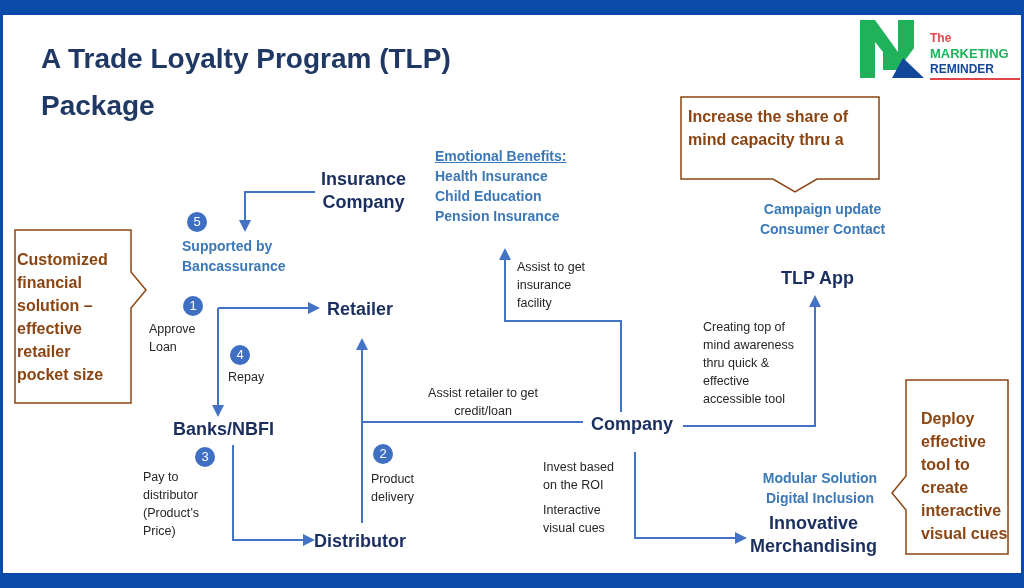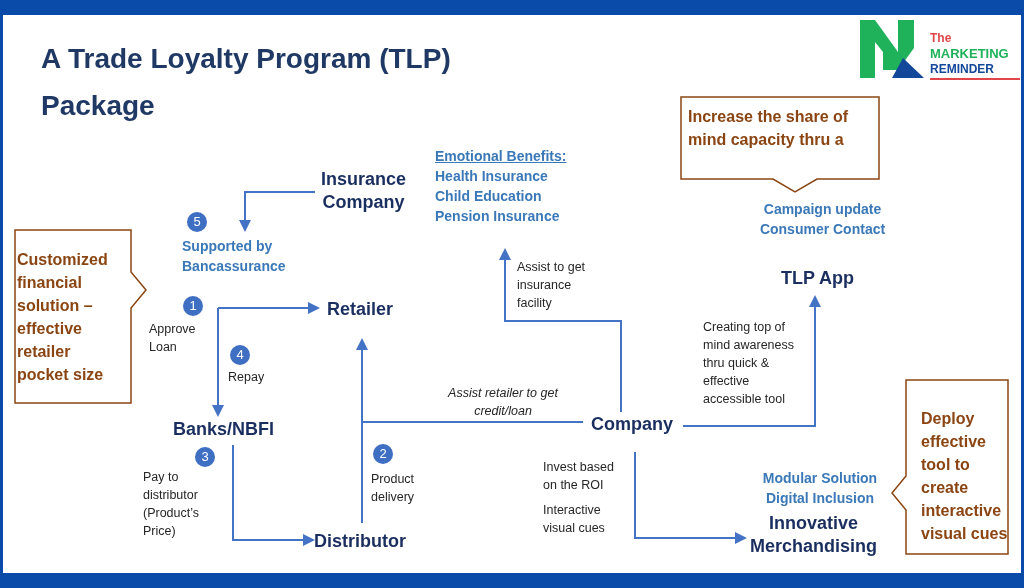--- a/index.html
+++ b/index.html
@@ -132,21 +132,21 @@
   <div class="abs small" style="left:368px; top:455px;">
     <div>Product</div>
     <div>delivery</div>
   </div>
 
   <div class="abs small" style="left:514px; top:243px;">
     <div>Assist to get</div>
     <div>insurance</div>
     <div>facility</div>
   </div>
-  <div class="abs small center" style="left:425px; top:369px; width:150px;font-style:italic;">
+  <div class="abs small center" style="left:405px; top:369px; width:150px;">
     <div>Assist retailer to get</div>
     <div>credit/loan</div>
   </div>
   <div class="abs small right" style="left:700px; top:303px; width:104px;">
     <div>Creating top of</div>
     <div>mind awareness</div>
     <div>thru quick &amp;</div>
     <div>effective</div>
     <div>accessible tool</div>
   </div>

